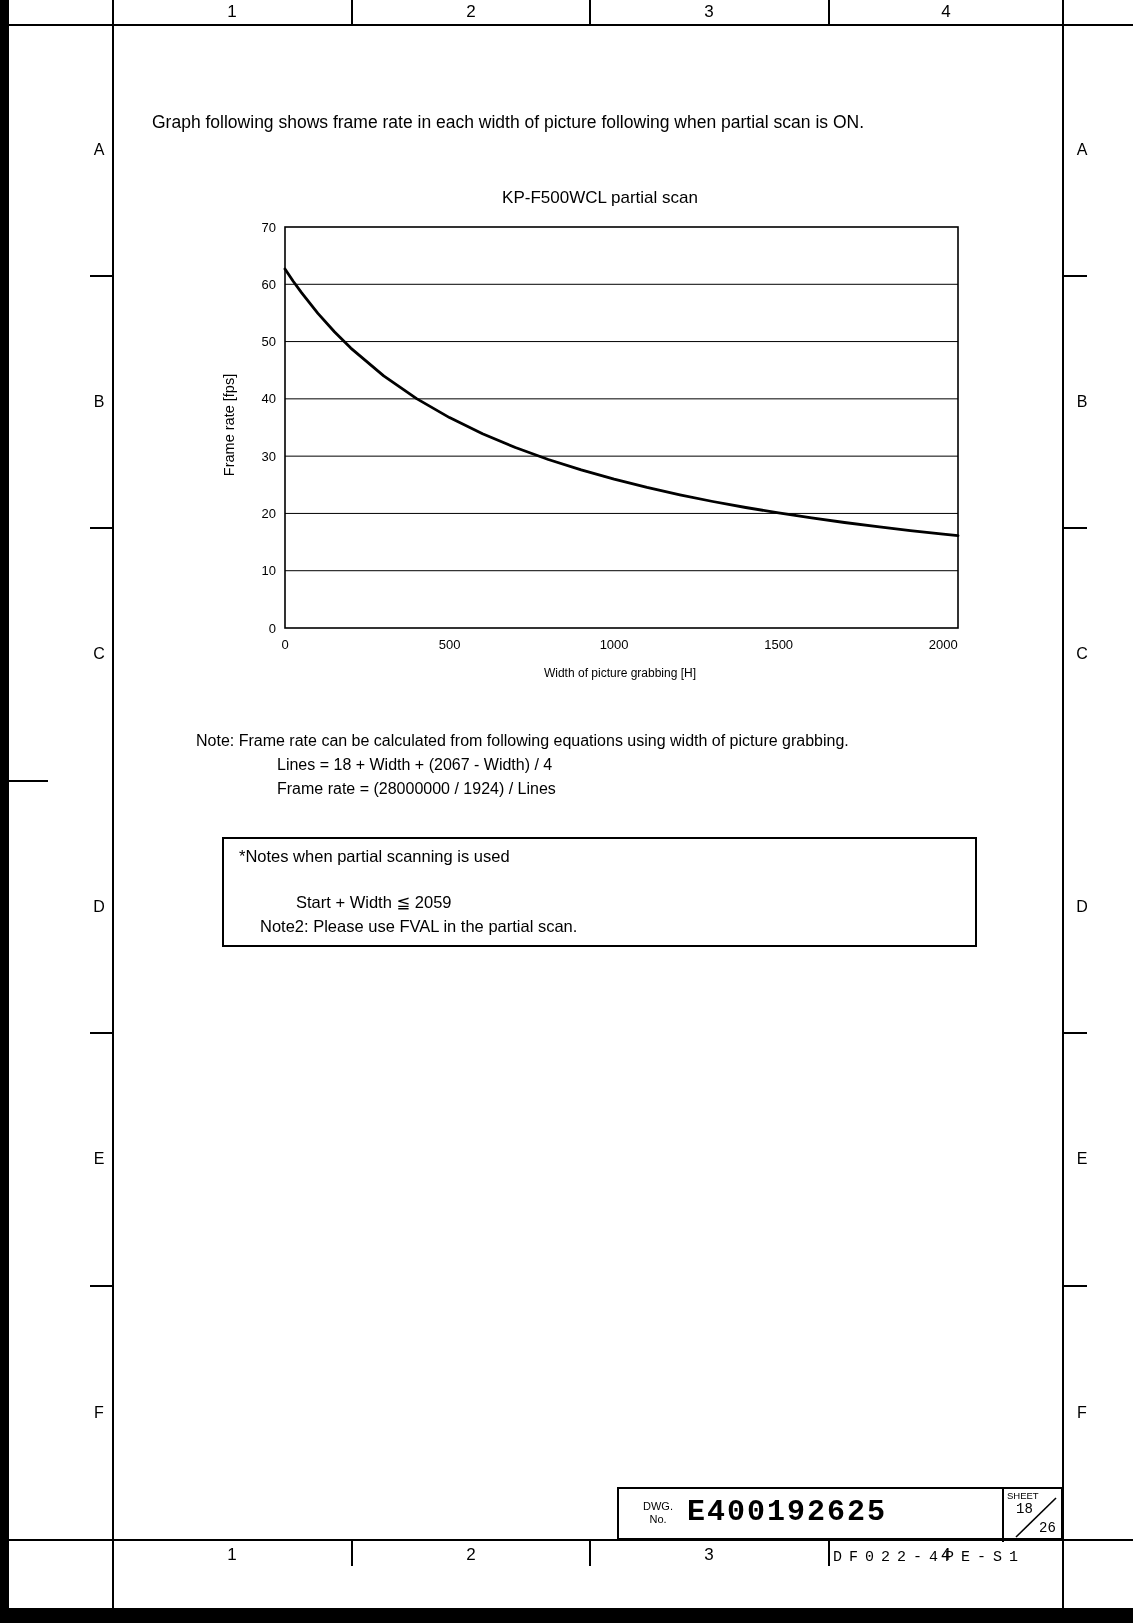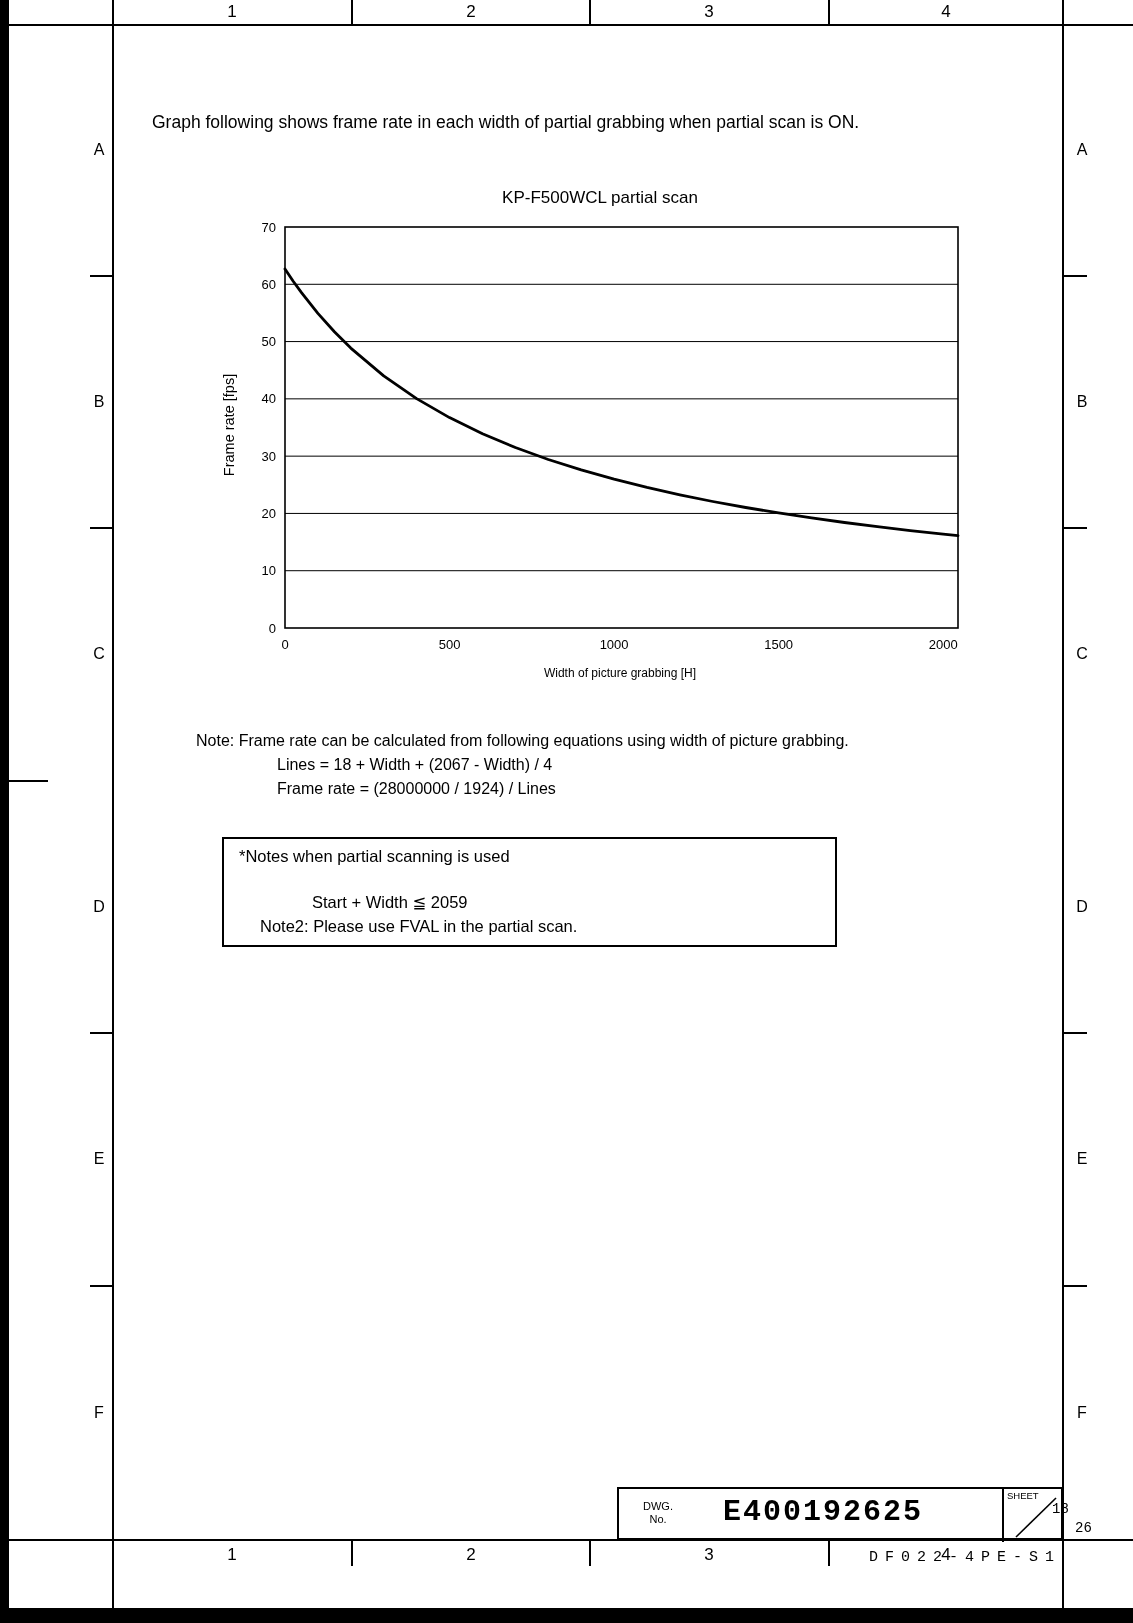--- a/index.html
+++ b/index.html
@@ -15,21 +15,21 @@
   .ink { background:#000; }
   .col-num { width:50px; height:20px; line-height:20px; text-align:center; font-size:17px; }
   .row-letter { width:24px; height:20px; line-height:20px; text-align:center; font-size:16px; }
   .vtick { width:2px; height:25px; background:#000; }
   .htick { width:23px; height:2px; background:#000; }
   .frame-h { height:2px; background:#000; }
   .frame-v { width:2px; background:#000; }
   .body-text { font-size:16px; white-space:nowrap; }
   .note-text { font-size:16.5px; white-space:nowrap; }
   svg { font-family:"Liberation Sans","DejaVu Sans",sans-serif; }
-  .mono { font-family:"Liberation Mono","DejaVu Sans Mono",monospace;margin-left:36px; }
+  .mono { font-family:"Liberation Mono","DejaVu Sans Mono",monospace; }
   #notes-box { border:2px solid #000; }
   #title-block { border:2px solid #000; }
   #sheet-cell { border-left:2px solid #000; }
 </style>
 </head>
 <body>
 
 <div class="abs ink" style="left:0;top:0;width:9px;height:1611px;"></div>
 <div class="abs ink" style="left:0;top:1608px;width:1133px;height:15px;"></div>
 
@@ -72,21 +72,21 @@
 <div class="abs row-letter" style="left:87px;top:1149px;">E</div>
 <div class="abs row-letter" style="left:87px;top:1403px;">F</div>
 
 <div class="abs row-letter" style="left:1070px;top:140px;">A</div>
 <div class="abs row-letter" style="left:1070px;top:392px;">B</div>
 <div class="abs row-letter" style="left:1070px;top:644px;">C</div>
 <div class="abs row-letter" style="left:1070px;top:897px;">D</div>
 <div class="abs row-letter" style="left:1070px;top:1149px;">E</div>
 <div class="abs row-letter" style="left:1070px;top:1403px;">F</div>
 
-<div class="abs body-text" style="left:152px;top:112px;font-size:17.5px;">Graph following shows frame rate in each width of partial grabbing when partial scan is ON.</div>
+<div class="abs body-text" style="left:152px;top:112px;font-size:17.5px;">Graph following shows frame rate in each width of picture following when partial scan is ON.</div>
 
 <div class="abs" style="left:380px;top:188px;width:440px;text-align:center;font-size:17px;">KP-F500WCL partial scan</div>
 <svg id="chart-svg" class="abs" style="left:250px;top:220px;" width="730" height="450" viewBox="0 0 730 450">
     <text x="26" y="412.5" text-anchor="end" font-size="13" fill="#000">0</text>
     <line x1="35" y1="350.7142857142857" x2="708" y2="350.7142857142857" stroke="#000" stroke-width="1"></line>
     <text x="26" y="355.2142857142857" text-anchor="end" font-size="13" fill="#000">10</text>
     <line x1="35" y1="293.42857142857144" x2="708" y2="293.42857142857144" stroke="#000" stroke-width="1"></line>
     <text x="26" y="297.92857142857144" text-anchor="end" font-size="13" fill="#000">20</text>
     <line x1="35" y1="236.14285714285714" x2="708" y2="236.14285714285714" stroke="#000" stroke-width="1"></line>
     <text x="26" y="240.64285714285714" text-anchor="end" font-size="13" fill="#000">30</text>
@@ -105,23 +105,23 @@
     <rect x="35" y="7" width="673" height="401" fill="none" stroke="#000" stroke-width="1.6"></rect>
     <polyline points="35.0,49.0 43.2,61.2 51.5,72.6 67.9,93.4 84.4,111.8 100.8,128.1 133.7,155.9 166.6,178.6 199.5,197.6 232.5,213.7 265.4,227.5 298.3,239.5 331.2,249.9 364.1,259.2 397.0,267.4 429.9,274.8 462.8,281.5 495.7,287.5 528.6,292.9 561.6,297.9 594.5,302.5 627.4,306.7 660.3,310.6 693.2,314.2 708.0,315.7" fill="none" stroke="#000" stroke-width="2.8" stroke-linejoin="round" stroke-linecap="round"></polyline>
   </svg>
 <div class="abs" style="left:131px;top:415px;width:200px;height:20px;text-align:center;font-size:14.5px;transform:rotate(-90deg);">Frame rate [fps]</div>
 <div class="abs" style="left:420px;top:666px;width:400px;text-align:center;font-size:12px;">Width of picture grabbing [H]</div>
 
 <div class="abs body-text" style="left:196px;top:732px;">Note: Frame rate can be calculated from following equations using width of picture grabbing.</div>
 <div class="abs body-text" style="left:277px;top:756px;">Lines = 18 + Width + (2067 - Width) / 4</div>
 <div class="abs body-text" style="left:277px;top:780px;">Frame rate = (28000000 / 1924) / Lines</div>
 
-<div id="notes-box" class="abs" style="left:222px;top:837px;width:615px;height:110px;">
+<div id="notes-box" class="abs" style="left:222px;top:837px;width:755px;height:110px;">
   <div class="abs note-text" style="left:15px;top:8px;">*Notes when partial scanning is used</div>
-  <div class="abs note-text" style="left:88px;top:54px;text-align:center;">Start + Width ≦ 2059</div>
+  <div class="abs note-text" style="left:72px;top:54px;text-align:center;">Start + Width ≦ 2059</div>
   <div class="abs note-text" style="left:36px;top:78px;">Note2: Please use FVAL in the partial scan.</div>
 </div>
 
 <div id="title-block" class="abs" style="left:617px;top:1487px;width:446px;height:53px;">
   <div class="abs" style="left:13px;top:11px;width:52px;text-align:center;font-size:11px;line-height:13px;">
     <div>DWG.</div>
     <div>No.</div>
   </div>
   <div class="abs mono" style="left:68px;top:6px;font-size:30px;font-weight:bold;letter-spacing:2px;">E400192625</div>
   <div id="sheet-cell" class="abs" style="left:383px;top:0;width:63px;height:53px;">

